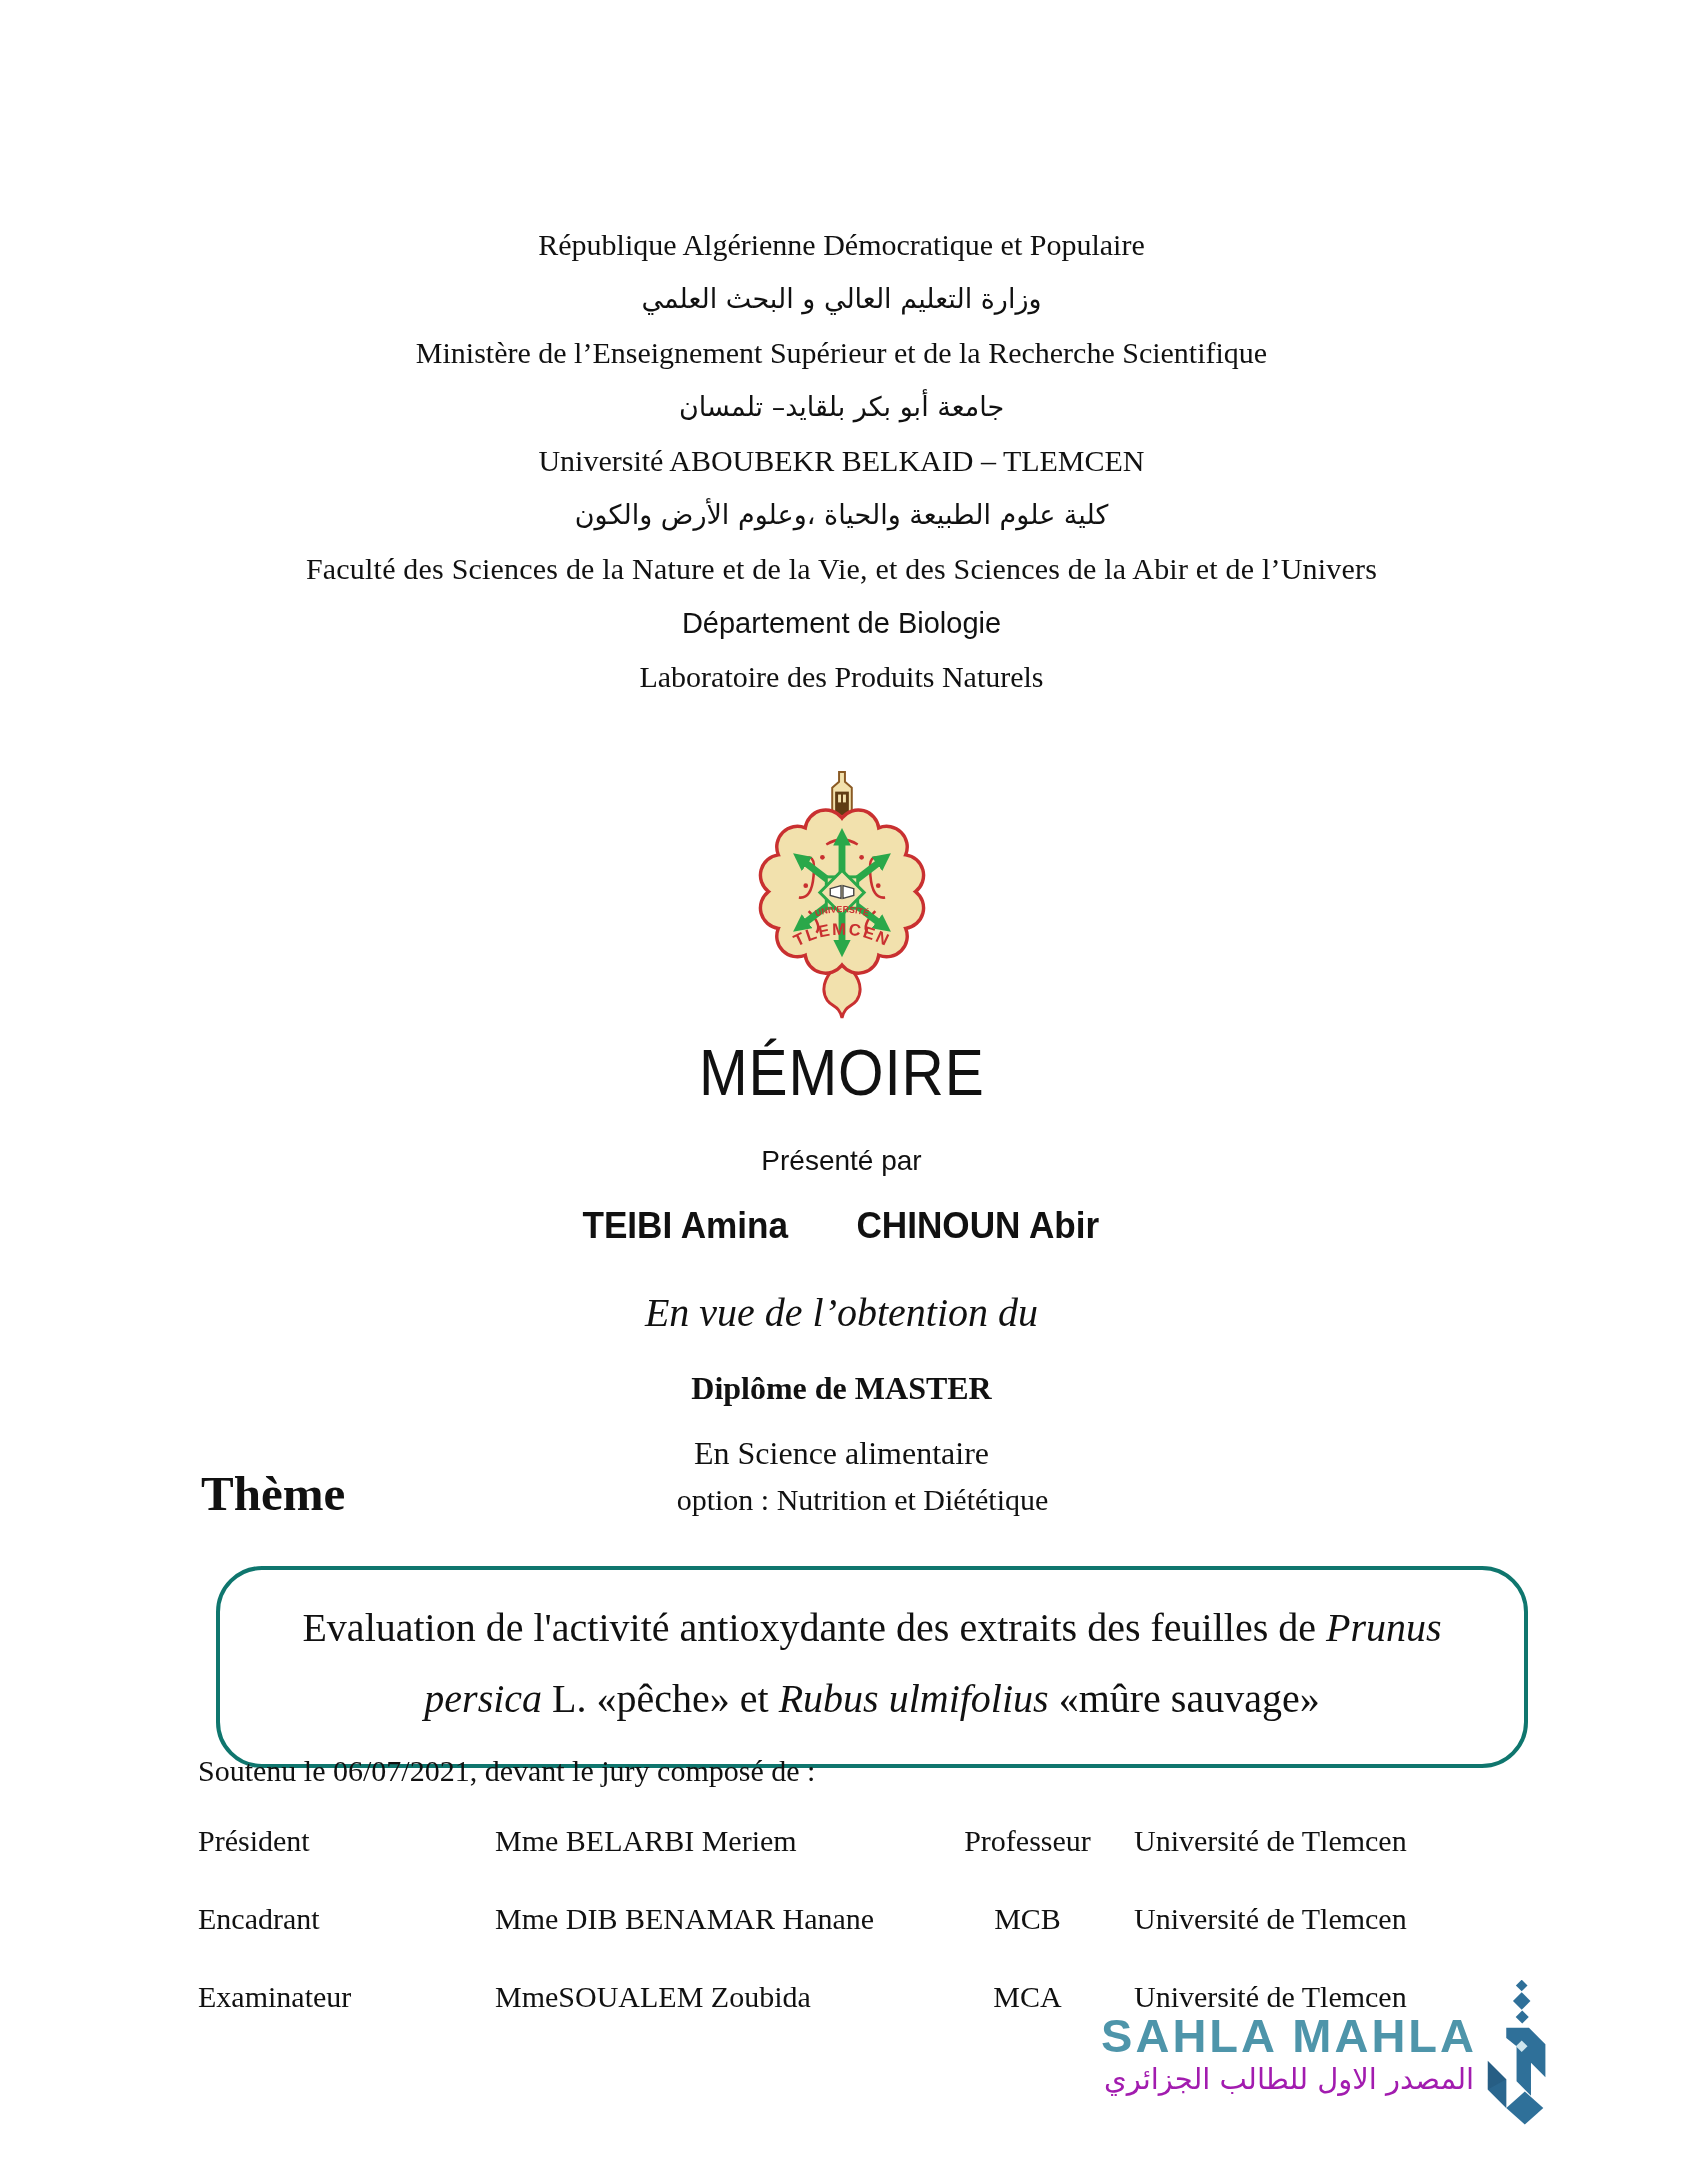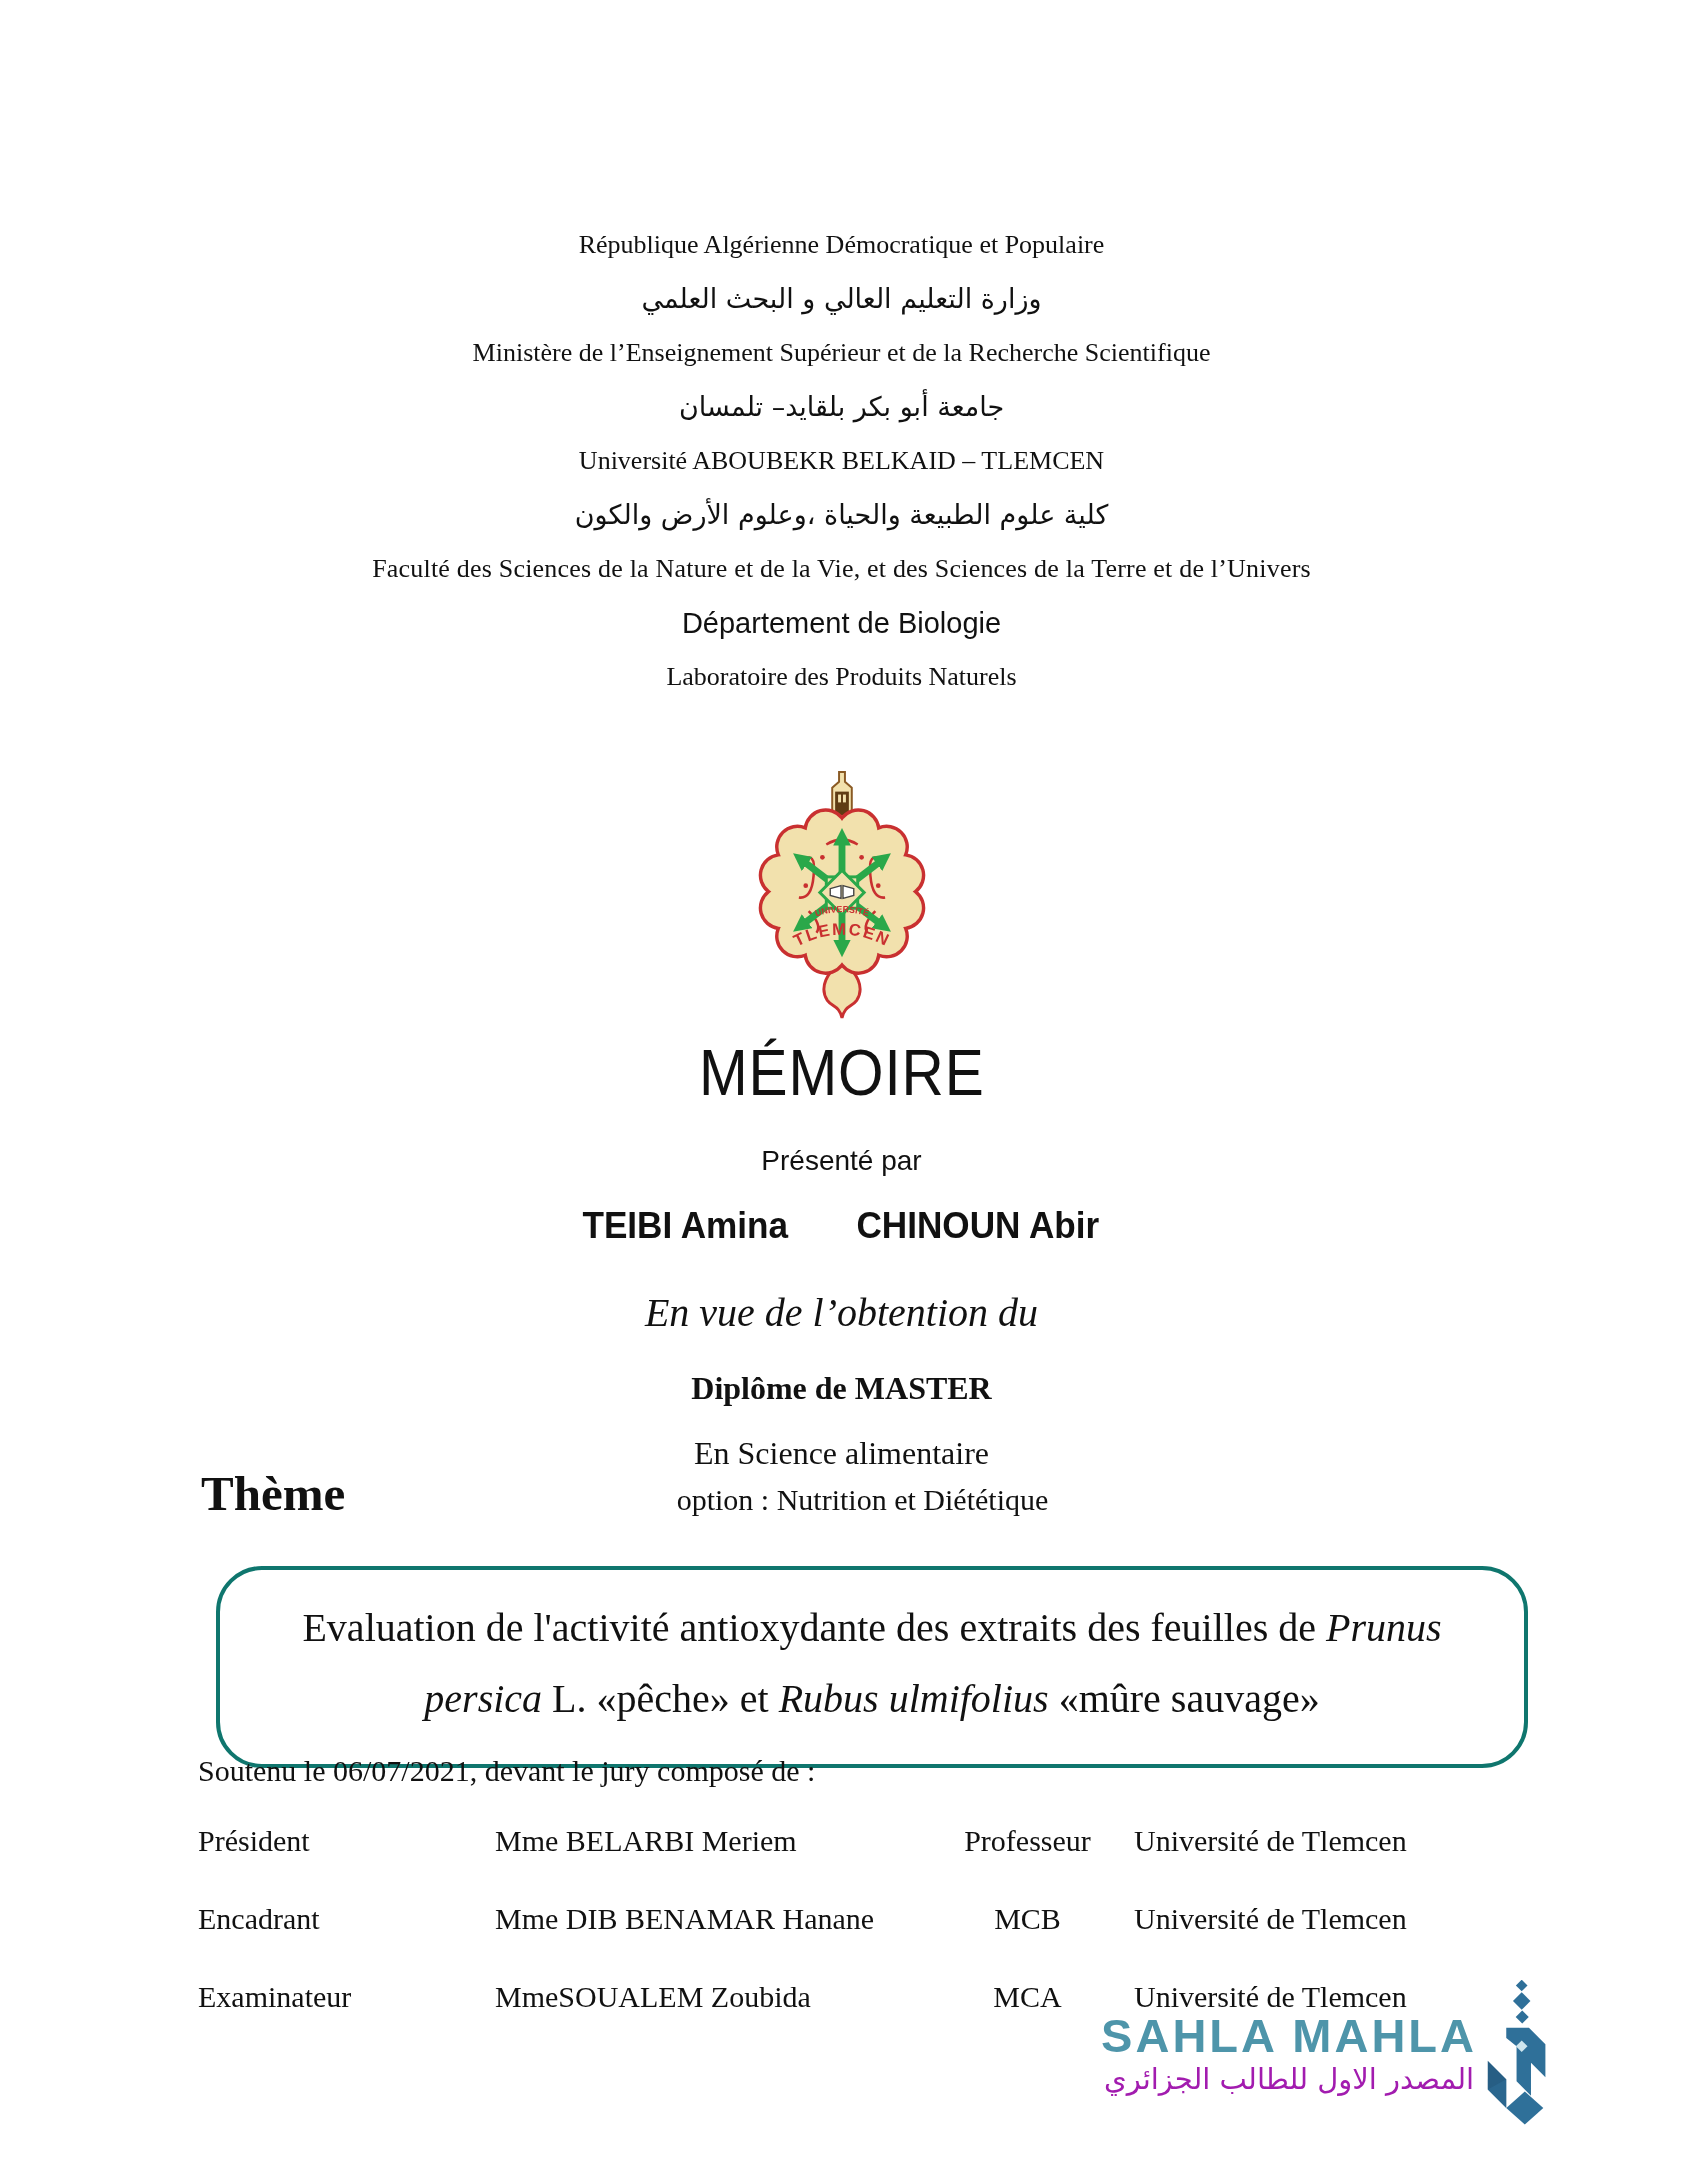--- a/index.html
+++ b/index.html
@@ -8,21 +8,21 @@
     width:1683px;height:2178px;
     background:#ffffff;
     margin:0 auto;
     font-family:"Liberation Serif", serif;
     color:#111;
     overflow:hidden;
   }
   
   .header{position:absolute;top:228px;left:0;width:100%;text-align:center;}
   .header p{margin:0 0 20px 0;line-height:34px;}
-  .fr-line{font-size:26px;}
+  .fr-line{font-size:30px;}
   .arabic{font-family:"DejaVu Sans", sans-serif;font-size:27px;direction:rtl;}
   .sans-line{font-family:"Liberation Sans", sans-serif;font-size:29px;}
   .fr-line.wide{letter-spacing:0.2px;}
 
   
   .logo-wrap{position:absolute;top:764px;left:0;width:100%;text-align:center;}
 
   
   .memoire-block{position:absolute;top:1038px;left:0;width:100%;text-align:center;}
   .memoire-title{font-family:"Liberation Sans", sans-serif;font-size:65px;line-height:69px;display:inline-block;transform:scaleX(.9);letter-spacing:1px;}
@@ -65,21 +65,21 @@
 
 <div class="page">
 
   <div class="header">
     <p class="fr-line">République Algérienne Démocratique et Populaire</p>
     <p class="arabic">وزارة التعليم العالي و البحث العلمي</p>
     <p class="fr-line">Ministère de l’Enseignement Supérieur et de la Recherche Scientifique</p>
     <p class="arabic">جامعة أبو بكر بلقايد– تلمسان</p>
     <p class="fr-line">Université ABOUBEKR BELKAID – TLEMCEN</p>
     <p class="arabic">كلية علوم الطبيعة والحياة ،وعلوم الأرض والكون</p>
-    <p class="fr-line wide">Faculté des Sciences de la Nature et de la Vie, et des Sciences de la Terre et de l’Univers</p>
+    <p class="fr-line wide">Faculté des Sciences de la Nature et de la Vie, et des Sciences de la Abir et de l’Univers</p>
     <p class="sans-line">Département de Biologie</p>
     <p class="fr-line">Laboratoire des Produits Naturels</p>
   </div>
 
   <div class="logo-wrap">
     <svg width="196" height="263" viewBox="0 0 200 268">
       <defs>
         <marker id="ah" markerUnits="userSpaceOnUse" markerWidth="20" markerHeight="20" refX="3" refY="9" orient="auto">
           <path d="M0,0 L18,9 L0,18 Z" fill="#2aa84a"></path>
         </marker>

